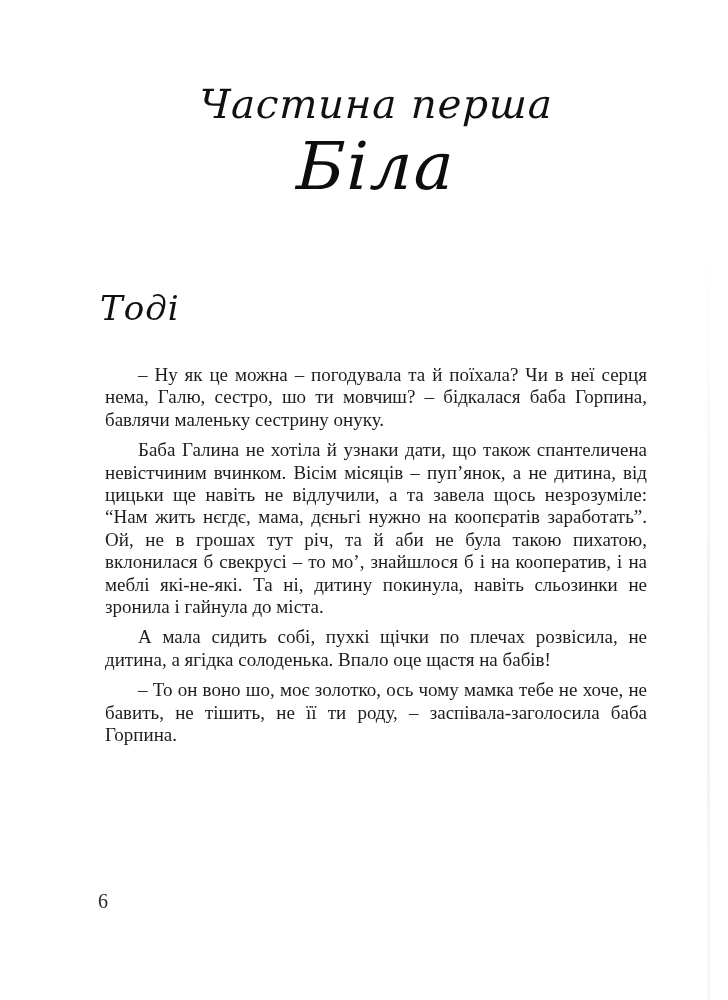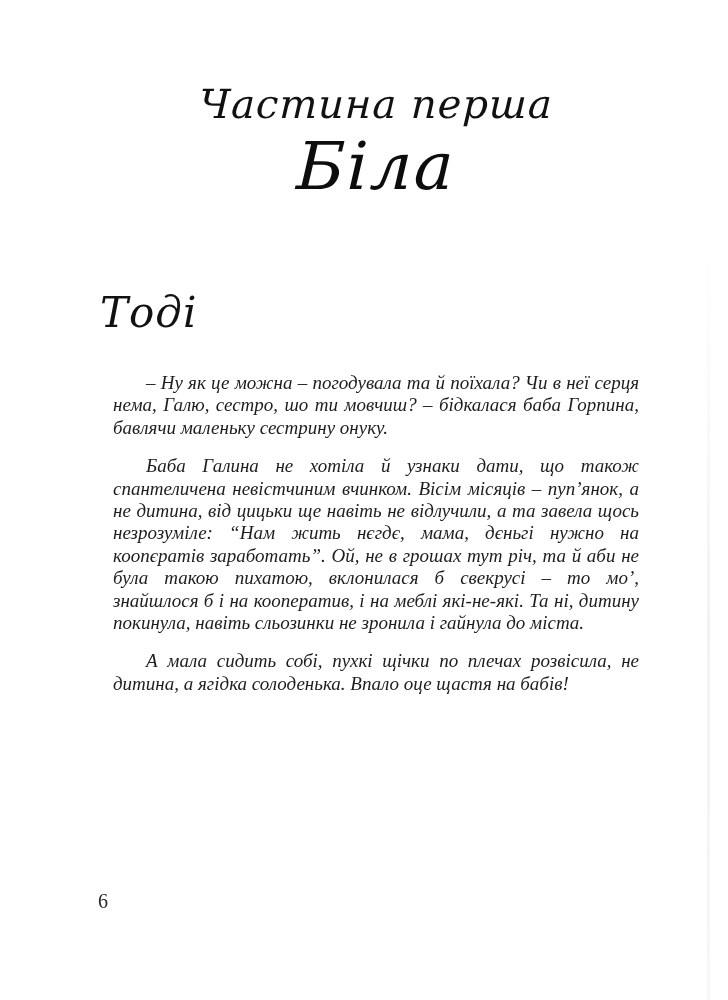--- a/index.html
+++ b/index.html
@@ -50,40 +50,39 @@
     color: #0d0d0d;
     letter-spacing: 2px;
     transform: skewX(-2deg);
   }
   .section-heading {
     position: absolute;
     left: 100px;
     top: 290px;
     font-family: "DejaVu Serif", serif;
     font-style: italic;
-    font-size: 42px;
+    font-size: 34px;
     line-height: 1.1;
     color: #111111;
     letter-spacing: 1px;
   }
   .body-text {
     position: absolute;
     left: 97px;
     top: 356px;
     width: 558px;
     font-size: 19px;
     line-height: 22.4px;
     text-align: justify;
     color: #1d1d1d;
   }
   .body-text p {
-    margin: 16px;
+    margin: 8px;
     padding: 0;
     text-indent: 33px;
-    font-style: italic;
   }
   .page-number {
     position: absolute;
     left: 98px;
     top: 890px;
     font-size: 20px;
     color: #2a2a2a;
   }
 </style>
 </head>
@@ -97,17 +96,18 @@
     <div class="part-label">Частина перша</div>
     <div class="part-title">Біла</div>
   </div>
 
   <div class="section-heading">Тоді</div>
 
   <div class="body-text">
       <p>– Ну як це можна – погодувала та й поїхала? Чи в неї серця нема, Галю, сестро, шо ти мовчиш? – бідкалася баба Горпина, бавлячи маленьку сестрину онуку.</p>
       <p>Баба Галина не хотіла й узнаки дати, що також спантеличена невістчиним вчинком. Вісім місяців – пуп’янок, а не дитина, від цицьки ще навіть не відлучили, а та завела щось незрозуміле: “Нам жить нєгдє, мама, дєньгі нужно на коопєратів заработать”. Ой, не в грошах тут річ, та й аби не була такою пихатою, вклонилася б свекрусі – то мо’, знайшлося б і на кооператив, і на меблі які-не-які. Та ні, дитину покинула, навіть сльозинки не зронила і гайнула до міста.</p>
       <p>А мала сидить собі, пухкі щічки по плечах розвісила, не дитина, а ягідка солоденька. Впало оце щастя на бабів!</p>
+      <p>– То он воно шо, моє золотко, ось чому мамка тебе не хоче, не бавить, не тішить, не її ти роду, – заспівала-заголосила баба Горпина.</p>
     </div>
 
   <div class="page-number">6</div>
 
 </div>
 
 </body></html>

